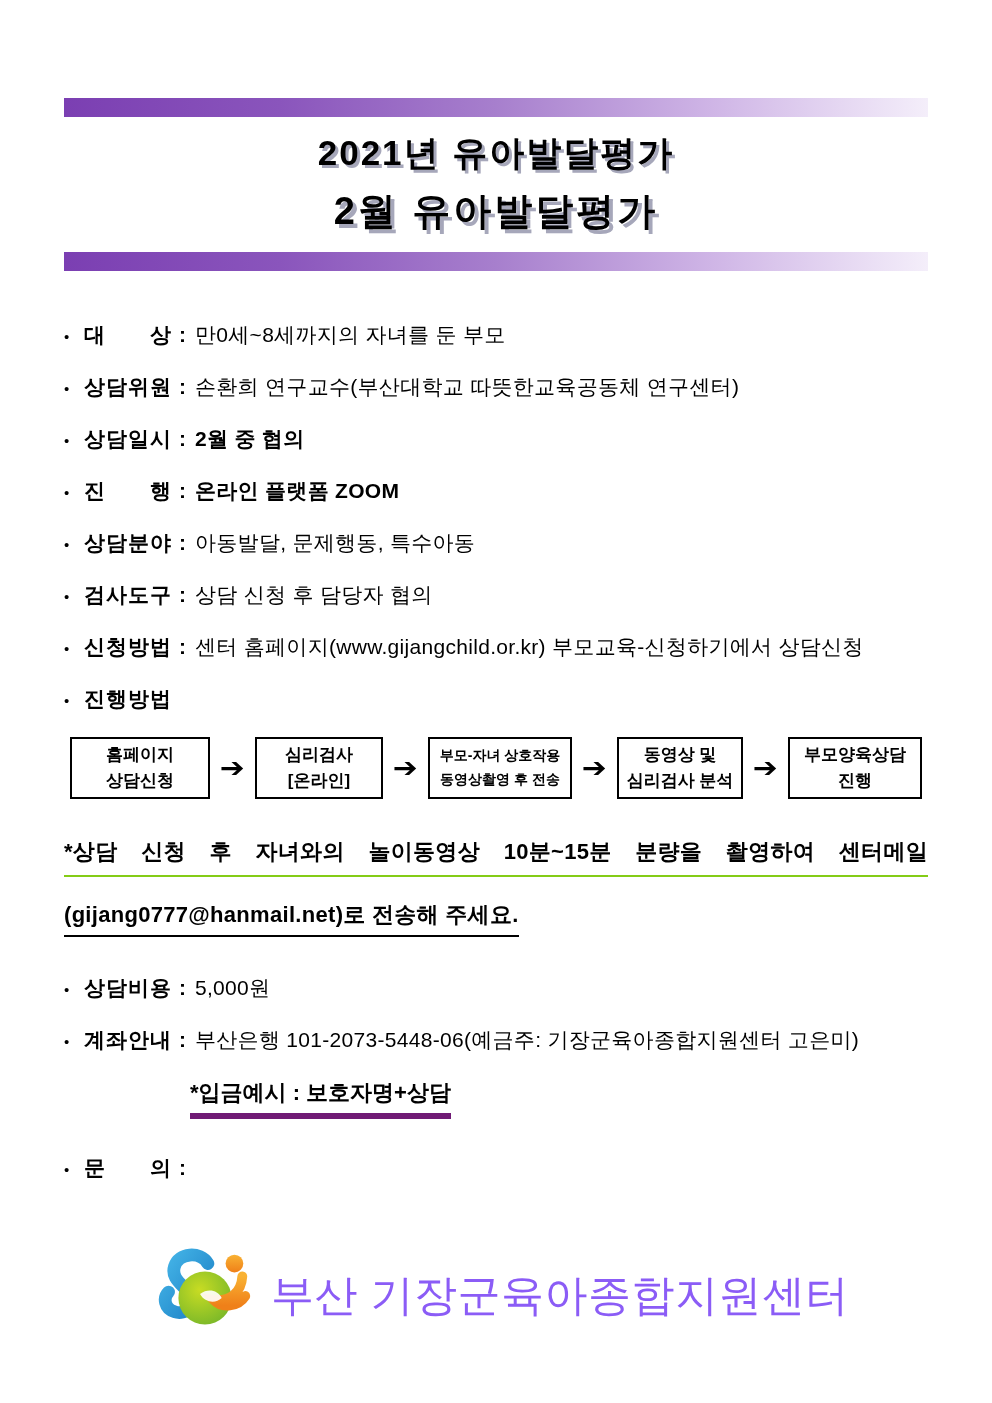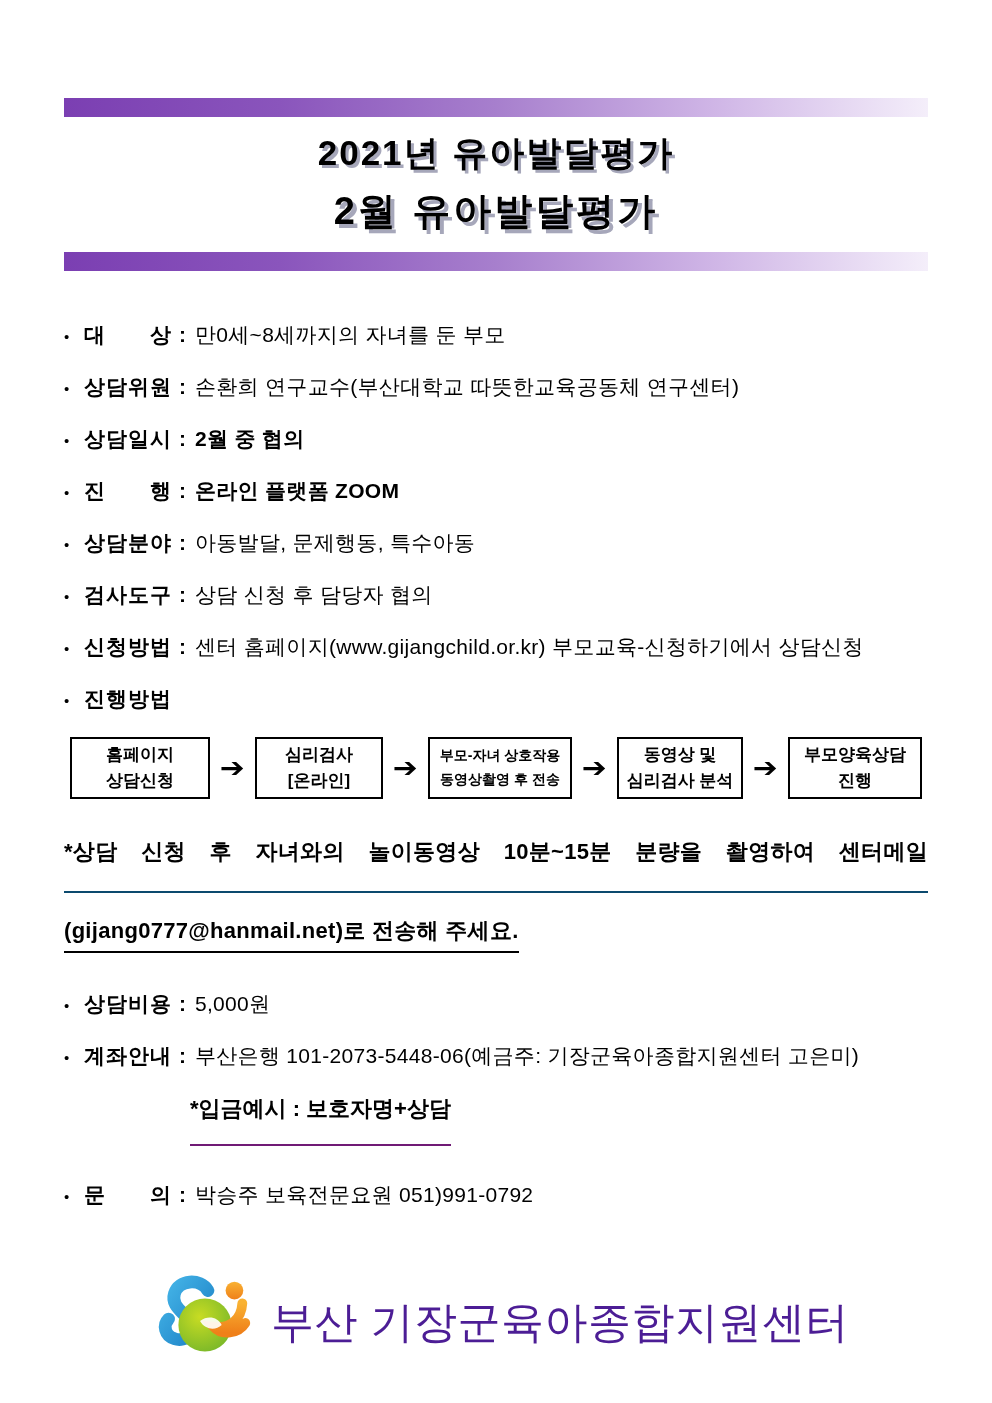--- a/index.html
+++ b/index.html
@@ -42,33 +42,33 @@
     border:2px solid #000; height:58px; box-sizing:content-box;
     display:flex; flex-direction:column; justify-content:center; align-items:center;
     font-weight:bold; font-size:17px; line-height:1.55; text-align:center; background:#fff;
   }
   .fb1 { width:136px; } .fb2 { width:124px; } .fb3 { width:140px; font-size:14px; line-height:1.7; }
   .fb4 { width:122px; } .fb5 { width:130px; }
   .flow-arrow { font-size:27px; font-weight:900; transform:scaleX(1.1); }
 
   
   .note { margin-top:38px; font-size:22px; font-weight:bold; letter-spacing:0.3px; }
-  .note-line1 { border-bottom:2px solid #0c4a6e; padding-bottom:24px; text-align:justify; text-align-last:justify; }
+  .note-line1 { border-bottom:2px solid #84cc16; padding-bottom:8px; text-align:justify; text-align-last:justify; }
   .note-line2-wrap { margin-top:23px; }
   .note-line2 { display:inline-block; border-bottom:2px solid #000; padding-bottom:5px; }
 
   
   .payment-list { margin-top:37px; }
   .deposit { margin:8px 0 35px 126px; font-size:22px; font-weight:bold; }
-  .deposit-text { display:inline-block; border-bottom:2px solid #701a75; padding-bottom:20px; }
+  .deposit-text { display:inline-block; border-bottom:6px solid #701a75; padding-bottom:5px; }
 
   
   .footer { margin-top:66px; display:flex; align-items:center; justify-content:center; }
   .logo-icon { width:118px; height:100px; flex:none; margin-right:10px; }
-  .logo-text { font-size:43px; color:#4c1d95; letter-spacing:0.5px; white-space:nowrap; }
+  .logo-text { font-size:43px; color:#8b5cf6; letter-spacing:0.5px; white-space:nowrap; }
 </style>
 </head>
 <body>
 
 <div class="page">
   <div class="content">
 
     <div class="bar bar-top"></div>
     <div class="titles">
       <div class="title1">2021년 유아발달평가</div>
@@ -183,21 +183,20 @@
     </div>
 
     <div class="deposit">
       <span class="deposit-text">*입금예시 : 보호자명+상담</span>
     </div>
 
     <div class="info-item">
       <span class="bullet">•</span>
       <span class="item-label">문　　의</span>
       <span class="colon">:</span>
-      <span class="item-value">박승주 보육전문요원 051)991-0792</span>
     </div>
 
     <div class="footer">
       <svg class="logo-icon" viewBox="0 0 120 100" xmlns="http://www.w3.org/2000/svg">
         <defs>
           <linearGradient id="gBlue" x1="0" y1="0" x2="1" y2="1">
             <stop offset="0" stop-color="#45b5e8"></stop>
               <stop offset="1" stop-color="#1b7fc4"></stop>
           </linearGradient>
           <radialGradient id="gGreen" cx="0.4" cy="0.35" r="0.8">

